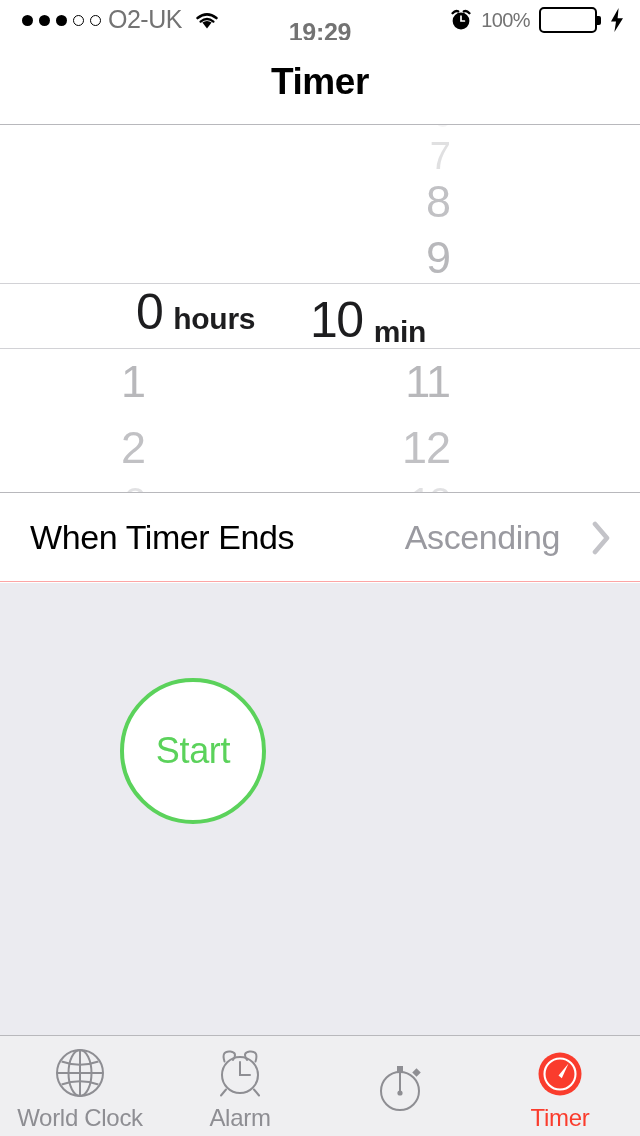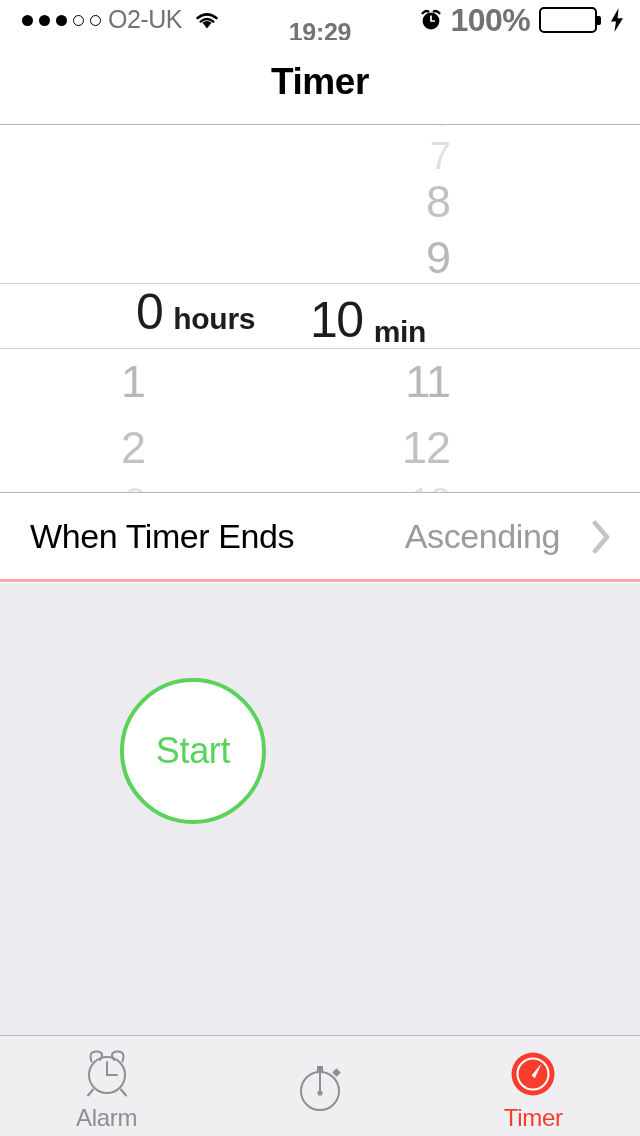--- a/index.html
+++ b/index.html
@@ -39,21 +39,21 @@
   .sb-center {
     position:absolute; left:0; top:12px; width:640px; height:40px;
     display:flex; align-items:center; justify-content:center;
     font-size:25px; font-weight:700; letter-spacing:-0.3px;
   }
   .sb-right {
     position:absolute; right:16px; top:0;
     height:40px; display:flex; align-items:center; gap:9px;
   }
   .alarmglyph { width:22px; height:22px; position:relative; }
-  .battpct { font-size:32px; font-weight:700; letter-spacing:-0.6px; }
+  .battpct { font-size:20px; font-weight:400; letter-spacing:-0.6px; }
   .battery {
     width:58px; height:26px;
     border:2.5px solid #000; border-radius:5px;
     position:relative; padding:2px;
   }
   .battery .fill {
     width:100%; height:100%; background:#4CD964; border-radius:2px;
   }
   .battery::after {
     content:""; position:absolute; right:-6px; top:7px;
@@ -114,21 +114,21 @@
     margin-left:11px; letter-spacing:-0.3px;
   }
   .selrow.hoursrow { left:136px; }
   .selrow.minsrow  { left:310px;align-items:flex-end; }
 
   
   .setting-row {
     position:absolute; top:494px; left:0;
     width:640px; height:88px;
     background:#ffffff;
-    border-bottom:3px solid #fca5a5;
+    border-bottom:1px solid #fca5a5;
     display:flex; align-items:center;
   }
   .setting-label {
     position:absolute; left:30px;
     font-size:34px; color:#000000; letter-spacing:-0.4px;
   }
   .setting-value {
     position:absolute; right:80px;
     font-size:34px; color:#9a9aa0; letter-spacing:-0.4px;
   }
@@ -276,20 +276,35 @@
       </svg>
     </span>
   </div>
 
   <div class="content">
     <div class="btn-circle btn-start">Start</div>
   </div>
 
   <div class="tabbar">
 
+    <div class="tab">
+      <span class="ticon">
+        <svg width="56" height="56" viewBox="0 0 56 56">
+          <g stroke="#8e8e93" stroke-width="2" fill="none">
+            <circle cx="28" cy="28" r="23"></circle>
+            <ellipse cx="28" cy="28" rx="11.5" ry="23"></ellipse>
+            <line x1="28" y1="5" x2="28" y2="51"></line>
+            <line x1="5" y1="28" x2="51" y2="28"></line>
+            <path d="M9.6 16.5 Q28 23 46.4 16.5"></path>
+            <path d="M9.6 39.5 Q28 33 46.4 39.5"></path>
+          </g>
+        </svg>
+      </span>
+      <span class="tlabel">World Clock</span>
+    </div>
 
     <div class="tab">
       <span class="ticon">
         <svg width="56" height="56" viewBox="0 0 56 56">
           <g stroke="#8e8e93" stroke-width="2" fill="none" stroke-linecap="round">
             <circle cx="28" cy="30" r="18"></circle>
             <path d="M12.5 16.5 Q9 5.5 18.5 6.5 Q26 7.5 21 15"></path>
             <path d="M43.5 16.5 Q47 5.5 37.5 6.5 Q30 7.5 35 15"></path>
             <path d="M14 44.5 L9 50.5"></path>
             <path d="M42 44.5 L47 50.5"></path>

